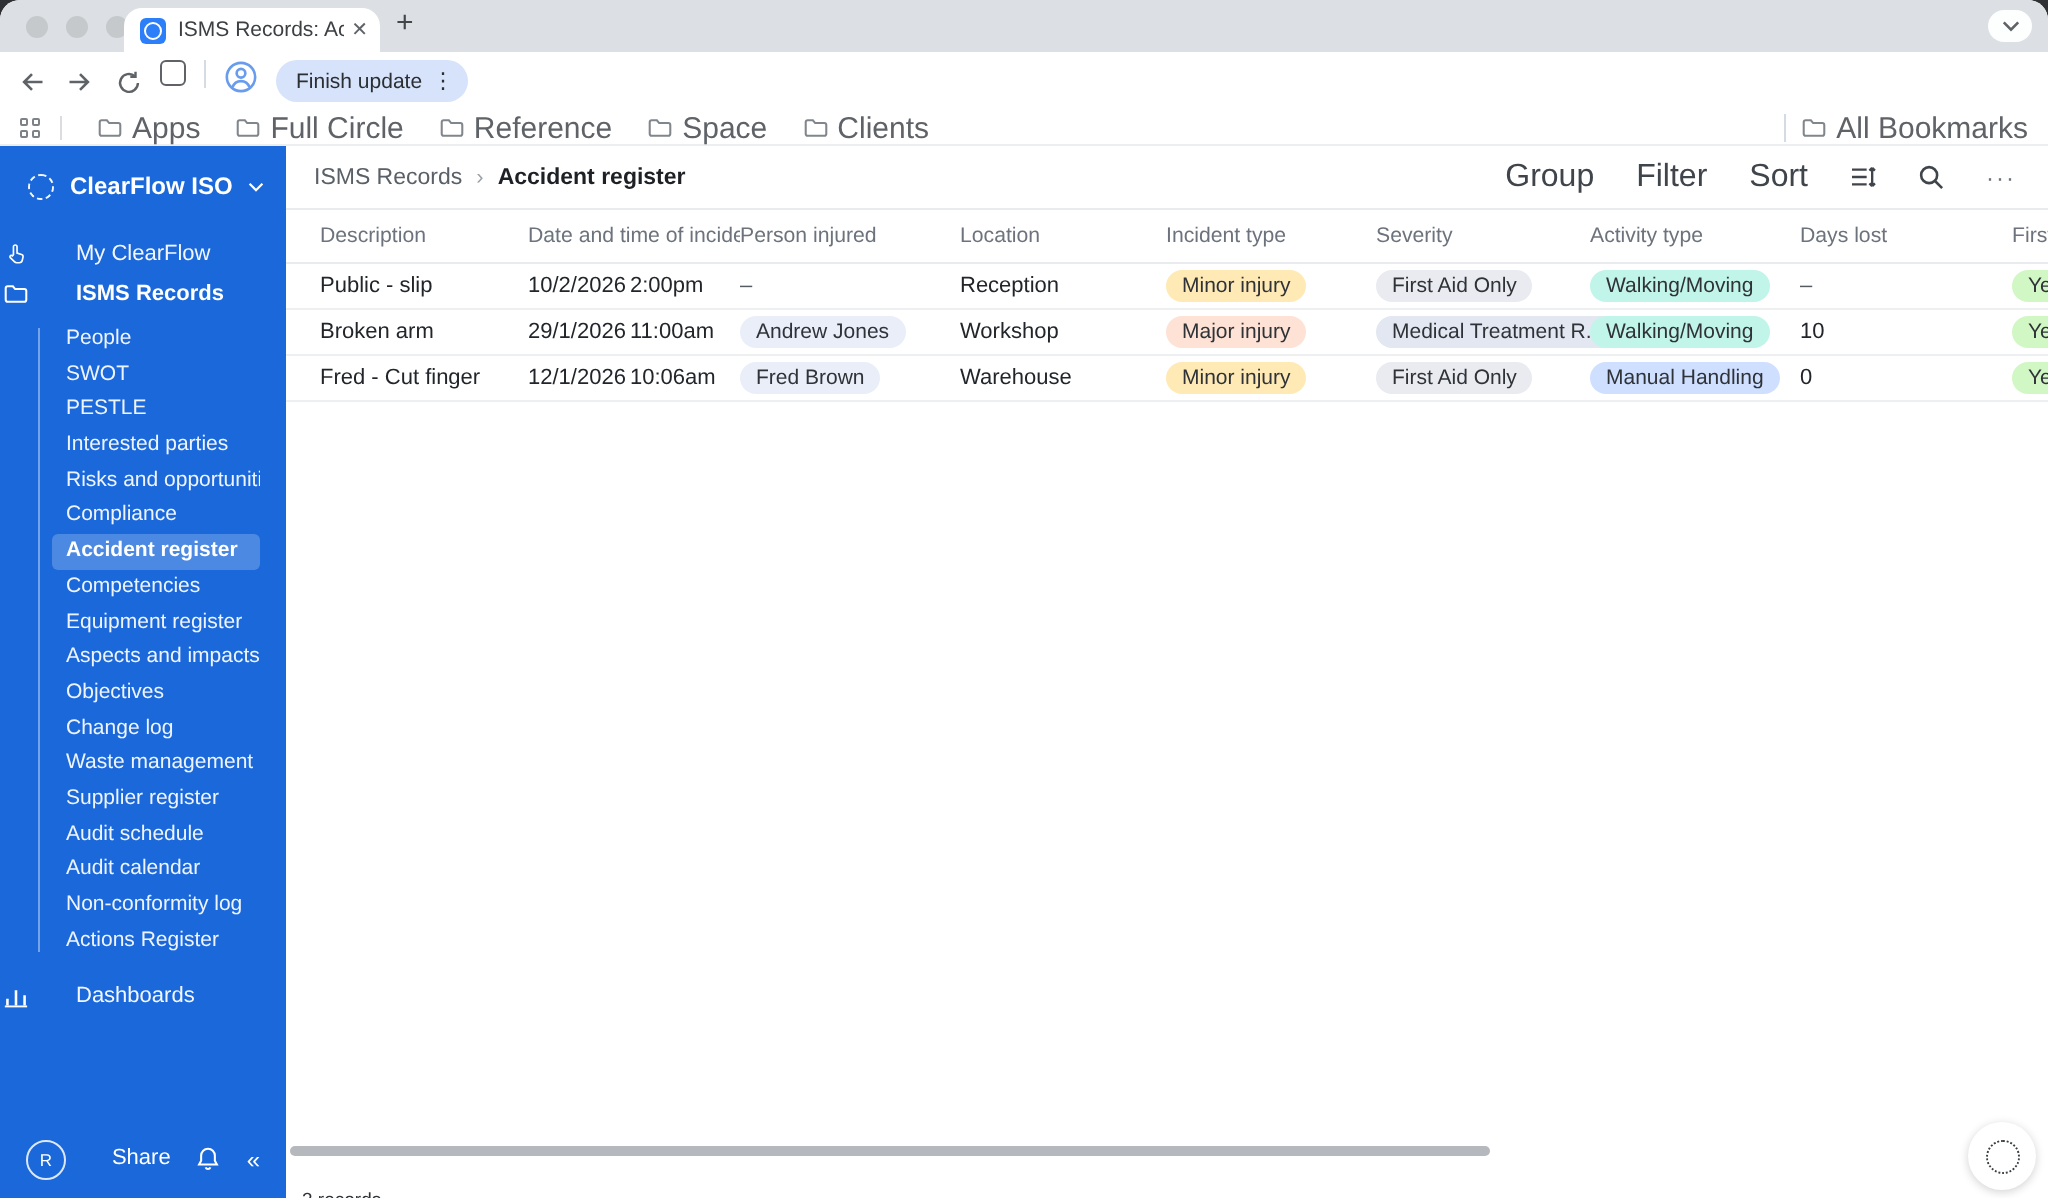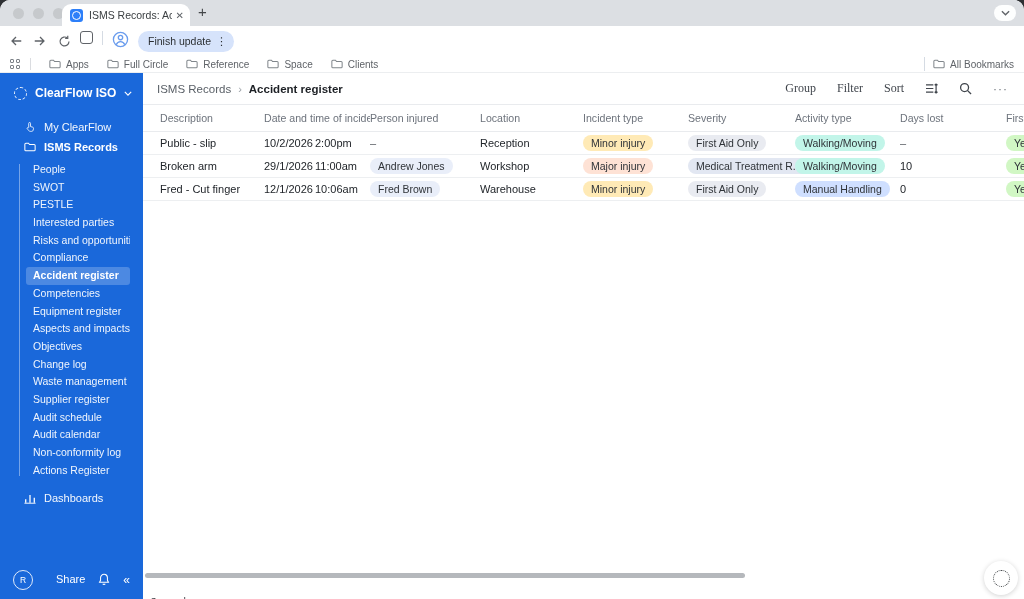--- a/index.html
+++ b/index.html
@@ -29,56 +29,56 @@
   .url-text{font-size:11px;color:#202124;margin-left:8px;flex:1;white-space:nowrap;overflow:hidden;}
   .star{font-size:13px;color:#5f6368;flex:none;}
   .chrome-right{display:flex;margin-left:8px;gap:9px;}
   .sq-icon{width:11px;height:11px;border:1.5px solid #5f6368;border-radius:3px;}
   .vsep{width:1px;height:14px;background:#d5dbe3;}
   .chip-btn{height:21px;background:#d6e3fb;border-radius:11px;display:flex;align-items:center;padding:0 7px 0 10px;}
   .chip-btn .label{font-size:10.5px;color:#2b2f33;}
   .chip-btn .kebab{font-size:11px;color:#2b2f33;margin-left:5px;}
 
   .bookmarks{position:absolute;left:0;top:56px;width:1024px;height:17px;background:#fff;display:flex;align-items:center;
-       font-size:10px;color:#5f6368;border-bottom:1px solid #eceef0;box-sizing:border-box;}
+       font-size:15px;color:#5f6368;border-bottom:1px solid #eceef0;box-sizing:border-box;}
   .bm-item{display:flex;align-items:center;gap:5px;margin-left:18px;}
   .grid-icon{margin-left:10px;display:grid;grid-template-columns:4px 4px;grid-gap:2px;}
   .grid-icon i{width:4px;height:4px;border:1px solid #7d8288;border-radius:1px;display:block;box-sizing:border-box;}
   .bm-sep{width:1px;height:12px;background:#dadce0;margin-left:10px;}
   .bm-right{margin-left:auto;display:flex;align-items:center;gap:6px;margin-right:10px;}
 
   
   .app{position:absolute;left:0;top:73px;width:1024px;height:526px;display:flex;}
 
   .sidebar{width:143px;flex:none;background:#1a68da;color:#fff;position:relative;overflow:hidden;}
   .ws-row{display:flex;align-items:center;padding:13px 10px 0 14px;gap:8px;}
   .ws-logo{width:13px;height:13px;border:1.5px dashed rgba(255,255,255,.95);border-radius:50%;flex:none;box-sizing:border-box;}
   .ws-name{font-size:12px;font-weight:bold;white-space:nowrap;}
   .nav{margin-top:17px;}
-  .nav-row{display:flex;align-items:center;height:20px;padding-left:24px;gap:8px;font-size:11px;color:rgba(255,255,255,.95);}
+  .nav-row{display:flex;align-items:center;height:20px;padding-left:2px;gap:24px;font-size:11px;color:rgba(255,255,255,.95);}
   .nav-row.bold{font-weight:bold;color:#fff;}
   .subnav{position:relative;margin-top:4px;}
   .subnav:before{content:'';position:absolute;left:19px;top:3px;bottom:3px;width:1px;background:rgba(255,255,255,.4);}
   .sub-item{height:17.7px;line-height:17.7px;margin:0 13px 0 26px;padding-left:7px;font-size:10.5px;
        color:rgba(255,255,255,.93);border-radius:3px;white-space:nowrap;overflow:hidden;}
   .sub-item.selected{background:rgba(255,255,255,.22);color:#fff;font-weight:bold;}
   .dash-row{margin-top:9px;}
   .sb-bottom{position:absolute;left:0;right:0;bottom:0;height:38px;display:flex;align-items:center;padding:0 13px;box-sizing:border-box;}
   .avatar-r{width:18px;height:18px;border:1px solid rgba(255,255,255,.85);border-radius:50%;display:flex;align-items:center;
        justify-content:center;font-size:8.5px;}
   .sb-bottom .right{margin-left:auto;display:flex;gap:13px;font-size:11px;}
   .collapse{font-size:12px;}
 
   .main{flex:1;position:relative;background:#fff;overflow:hidden;}
   .main-header{height:32px;border-bottom:1px solid #e9ebee;display:flex;align-items:center;padding:0 16px 0 14px;box-sizing:border-box;}
   .crumb-a{font-size:11.5px;color:#5a6067;}
   .crumb-sep{font-size:11px;color:#9aa0a6;margin:0 7px;}
   .crumb-b{font-size:11.5px;font-weight:bold;color:#1d2025;}
   .toolbar{margin-left:auto;display:flex;align-items:center;gap:21px;}
-  .tool-label{font-size:12px;color:#40454c;font-family:Liberation Serif, serif;}
+  .tool-label{font-size:16px;color:#40454c;}
   .tool-icon{display:flex;align-items:center;color:#40454c;}
   .ellipsis{font-size:12px;color:#6f747b;letter-spacing:1px;}
 
   .grid-row{display:grid;grid-template-columns:104px 106px 110px 103px 105px 107px 105px 106px 60px;
        padding-left:17px;align-items:center;box-sizing:border-box;}
   .col-header{height:27px;border-bottom:1px solid #e9ebee;}
   .col-header .h{font-size:10.6px;color:#6d737c;white-space:nowrap;overflow:hidden;}
   .data-row{height:23px;border-bottom:1px solid #edeff1;font-size:11px;color:#22262b;}
   .cell{white-space:nowrap;overflow:visible;}
   .date-part{display:inline-block;width:51px;}

